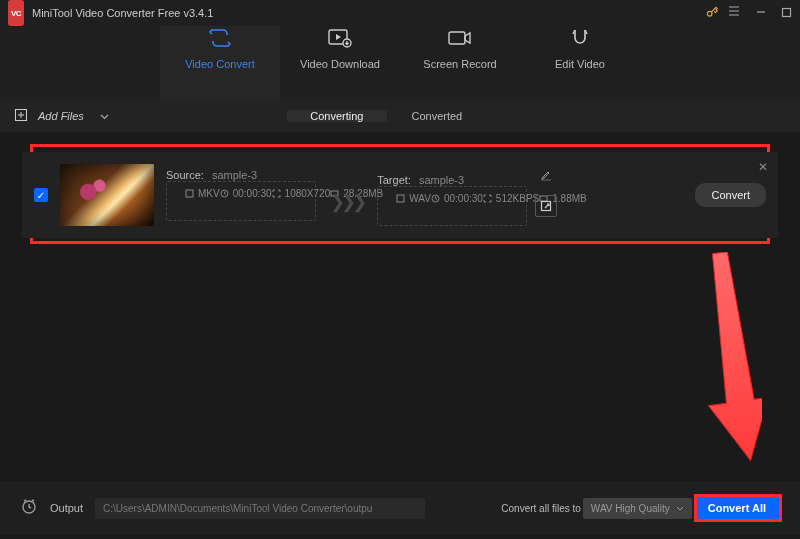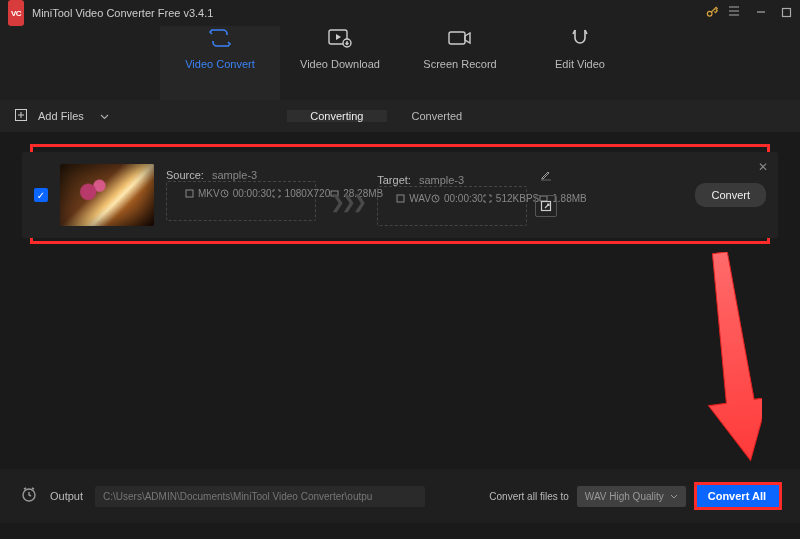--- a/index.html
+++ b/index.html
@@ -13,21 +13,21 @@
   .titlebar .vip { font-size: 12px; color: #d8a23b; margin-right: 8px; }
 
   
   .navtabs { height: 74px; display: flex; justify-content: center; align-items: stretch; background: #1f1f1f; }
   .navtabs .tab { width: 120px; display: flex; flex-direction: column; align-items: center; justify-content: flex-start; gap: 8px; font-size: 11px; color: #bbb; cursor: pointer; }
   .navtabs .tab.active { background: #262626; color: #3b82f6; }
   .navtabs .tab .ticon { height: 24px; display: flex; align-items: center; justify-content: center; }
 
   
   .toolbar { height: 32px; display: flex; align-items: stretch; background: #232323; }
-  .addfiles { display: flex; align-items: center; gap: 10px; padding: 0 14px; font-size: 11px; color: #ccc; cursor: pointer; }
+  .addfiles { display: flex; align-items: center; gap: 10px; padding: 0 14px; font-size: 11px; color: #ccc; cursor: pointer; font-style: italic; }
   .addfiles .chev { margin-left: 6px; }
   .subtabs { display: flex; margin-left: 164px; align-items: center; }
   .subtabs .sub { width: 100px; display: flex; align-items: center; justify-content: center; font-size: 11px; color: #bbb; cursor: pointer; }
   .subtabs .sub.active { background: #2e2e2e; color: #eee; }
 
   
   .main { position: relative; height: 353px; background: #1a1a1a; padding: 18px 22px 0 22px; }
   .redbox { position: absolute; border: 3px solid #ff2a2a; }
   .file-red { left: 30px; top: 12px; width: 740px; height: 100px; }
   .convert-red { left: 691px; bottom: -54px; width: 88px; height: 28px; pointer-events: none; }
@@ -50,25 +50,25 @@
 
   .arrows { color: #4a4a4a; font-size: 18px; letter-spacing: -4px; padding: 14px 2px 0 2px; }
   .editbtn, .expandbtn { width: 22px; height: 22px; border: 1px solid #555; border-radius: 2px; display: flex; align-items: center; justify-content: center; color: #aaa; cursor: pointer; }
   .convertbtn { margin-left: auto; background: #3a3a3a; color: #eee; font-size: 11px; padding: 6px 16px; border-radius: 10px; cursor: pointer; }
   .closex { position: absolute; right: 10px; top: 8px; color: #888; cursor: pointer; font-size: 12px; }
 
   
   .bigarrow { position: absolute; right: 38px; top: 120px; width: 60px; height: 210px; pointer-events: none; }
 
   
-  .bottombar { position: absolute; left: 0; right: 0; bottom: 16px; height: 54px; background: #1f1f1f; display: flex; align-items: center; padding: 0 20px; gap: 12px; }
+  .bottombar { position: absolute; left: 0; right: 0; bottom: 4px; height: 54px; background: #1f1f1f; display: flex; align-items: center; padding: 0 20px; gap: 12px; }
   .bottombar .clock { color: #888; }
   .bottombar .outlabel { font-size: 11px; color: #bbb; }
   .bottombar .outpath { font-size: 10px; color: #777; background: #2a2a2a; padding: 5px 8px; border-radius: 2px; width: 330px; white-space: nowrap; overflow: hidden; text-overflow: ellipsis; }
-  .bottombar .rightgroup { margin-left: auto; display: flex; align-items: center; gap: 8px; }
+  .bottombar .rightgroup { margin-left: auto; display: flex; align-items: center; gap: 2px; }
   .bottombar .convall-label { font-size: 10px; color: #bbb; }
   .bottombar .formatsel { font-size: 10px; color: #999; background: #404040; padding: 5px 8px; border-radius: 2px; display: flex; align-items: center; gap: 6px; }
   .bottombar .convertall { background: #0a66ff; color: #fff; font-size: 11px; font-weight: 600; padding: 6px 14px; border-radius: 2px; cursor: pointer; }
 </style>
 </head>
 <body>
 
 <div class="titlebar">
   <div class="logo">VC</div>
   <div class="title">MiniTool Video Converter Free v3.4.1</div>

